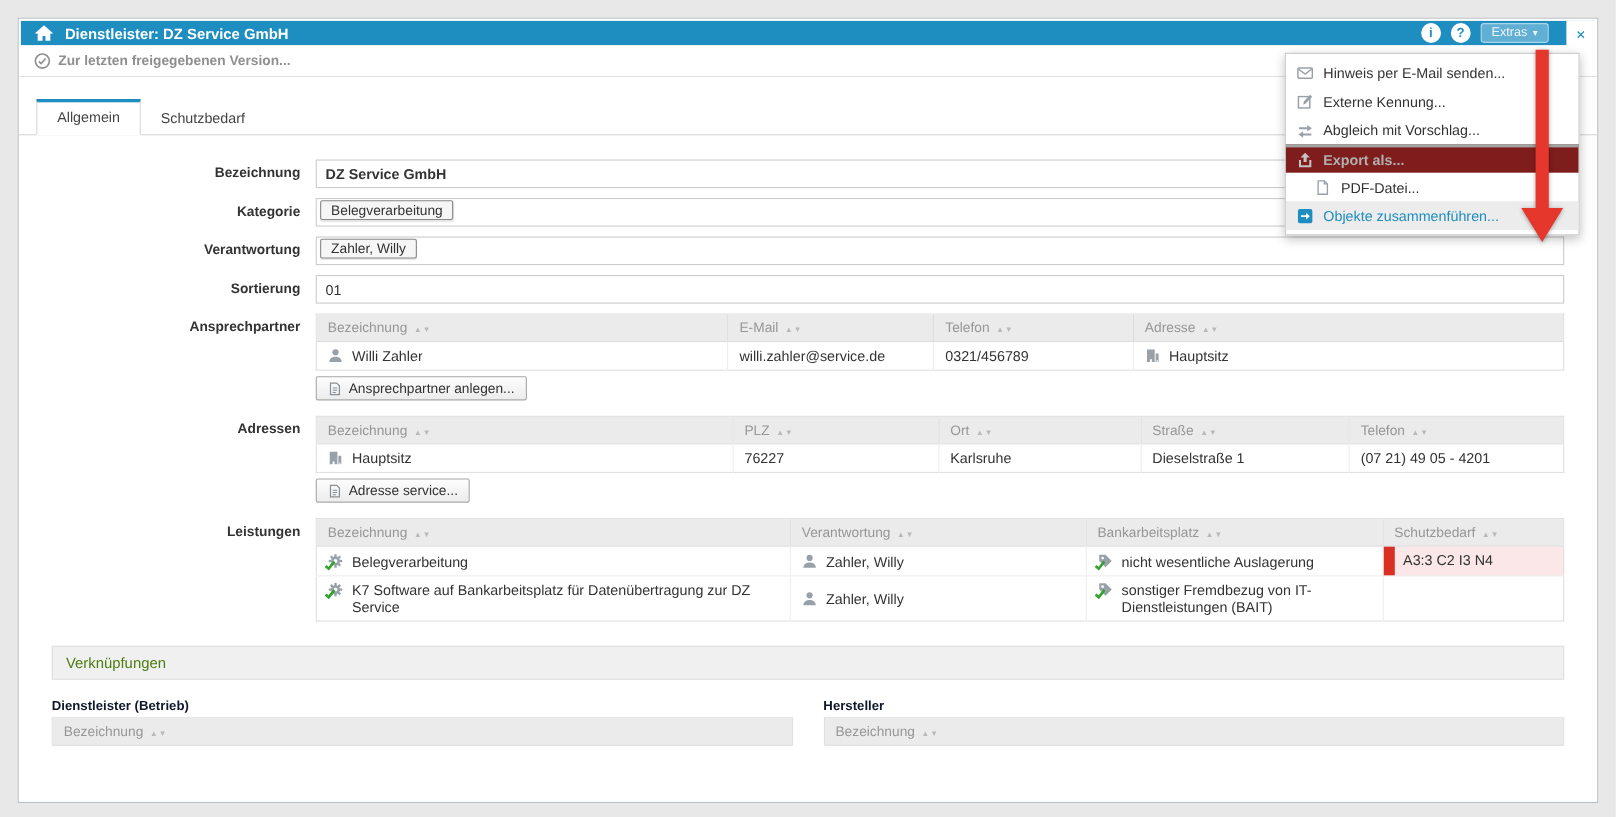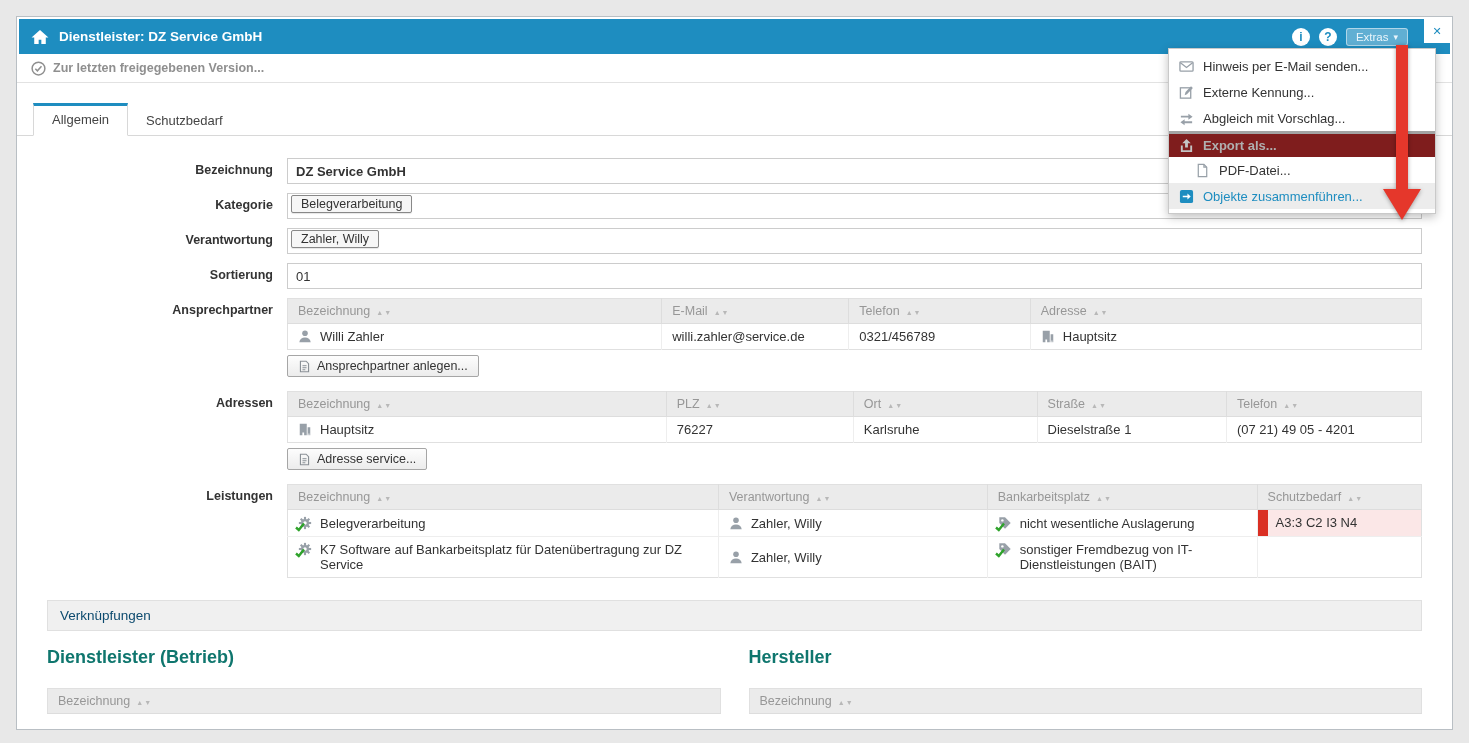--- a/index.html
+++ b/index.html
@@ -1,21 +1,21 @@
 <!DOCTYPE html>
 <html><head>
 <meta charset="utf-8">
 <style>
   * { box-sizing: border-box; margin: 0; padding: 0; }
   body { font-family: "Liberation Sans", "DejaVu Sans", sans-serif; font-size: 13px; color: #333; }
   .stage { position: relative; width: 1469px; height: 743px; background: #e8e8e8; overflow: hidden; }
   .window { position: absolute; left: 16px; top: 16px; width: 1437px; height: 714px; background: #fff; border: 1px solid #b9bfc4; }
 
   
-  .titlebar { position: relative; margin: 2px 2px 0 2px; height: 35px; background: #1e8dc0; display: flex; align-items: center; padding: 0 12px; color: #fff; gap: 10px; }
+  .titlebar { position: relative; margin: 2px 2px 0 2px; height: 22px; background: #1e8dc0; display: flex; align-items: center; padding: 0 12px; color: #fff; gap: 10px; }
   .titlebar .title { font-size: 13.5px; font-weight: bold; }
   .tb-right { margin-left: auto; display: flex; align-items: center; gap: 9px; padding-right: 30px; }
   .circle-icon { width: 18px; height: 18px; border-radius: 50%; background: #fff; color: #1e8dc0; display: flex; align-items: center; justify-content: center; font-weight: bold; font-size: 12px; cursor: pointer; }
   .extras-btn { background: rgba(255,255,255,.30); border: 1px solid rgba(255,255,255,.5); color: #eaf5fb; font-size: 11.5px; padding: 2px 9px; border-radius: 3px; display: flex; align-items: center; gap: 5px; cursor: pointer; }
   .extras-btn .caret { font-size: 9px; }
   .close-box { position: absolute; top: 2px; right: 2px; width: 26px; height: 24px; background: #fff; color: #1e8dc0; display: flex; align-items: center; justify-content: center; font-size: 11px; cursor: pointer; z-index: 55; }
 
   
   .toolbar { height: 29px; display: flex; align-items: center; gap: 7px; padding: 0 14px; border-bottom: 1px solid #e2e2e2; color: #8f8f8f; font-weight: bold; font-size: 12.5px; }
   .toolbar .link { cursor: pointer; }
@@ -50,24 +50,24 @@
 
   .sb-cell { padding: 0 !important; background: #fbe7e7 !important; }
   .sb-wrap { display: flex; align-items: stretch; height: 100%; min-height: 26px; }
   .sb-flag { width: 10px; background: #da2f23; flex: none; }
   .sb-text { padding: 5px 8px; color: #333; }
 
   .add-btn { display: inline-flex; align-items: center; gap: 6px; margin-top: 5px; padding: 3px 10px; font-size: 12.5px; color: #333; background: linear-gradient(#fdfdfd, #ececec); border: 1px solid #a6a6a6; border-radius: 2px; cursor: pointer; }
   .block-gap { margin-bottom: 14px; }
 
   
-  .section-head { margin-top: 22px; background: #f0f0f0; border: 1px solid #e0e0e0; padding: 7px 12px; font-size: 13.5px; color: #0c4a6e; }
+  .section-head { margin-top: 22px; background: #f0f0f0; border: 1px solid #e0e0e0; padding: 7px 12px; font-size: 13.5px; color: #4d7c0f; }
   .links-row { display: flex; gap: 28px; margin-top: 16px; }
   .links-col { flex: 1; min-width: 0; }
-  .links-col .col-title { font-weight: bold; font-size: 18px; margin-bottom: 20px; color: #0f766e; }
+  .links-col .col-title { font-weight: bold; font-size: 12px; margin-bottom: 4px; color: #0f172a; }
 
   
   .menu { position: absolute; top: 31px; right: 16px; width: 268px; background: #fff; border: 1px solid #c9c9c9; box-shadow: 0 3px 9px rgba(0,0,0,.25); z-index: 40; padding: 4px 0; }
   .menu-item { display: flex; align-items: center; gap: 9px; height: 26px; padding: 0 10px; font-size: 13px; color: #333; cursor: pointer; white-space: nowrap; }
   .menu-item.disabled { color: #b0b0b0; background: #7f1d1d; cursor: default; border-top: 3px solid #a3a3a3; font-weight: bold; }
   .menu-item.indent { padding-left: 26px; }
   .menu-item.highlight { background: #ececec; color: #1e8dc0; }
 
   
   .red-arrow { position: absolute; top: 28px; right: 30px; z-index: 60; filter: drop-shadow(0 1px 2px rgba(0,0,0,.35)); pointer-events: none; }

